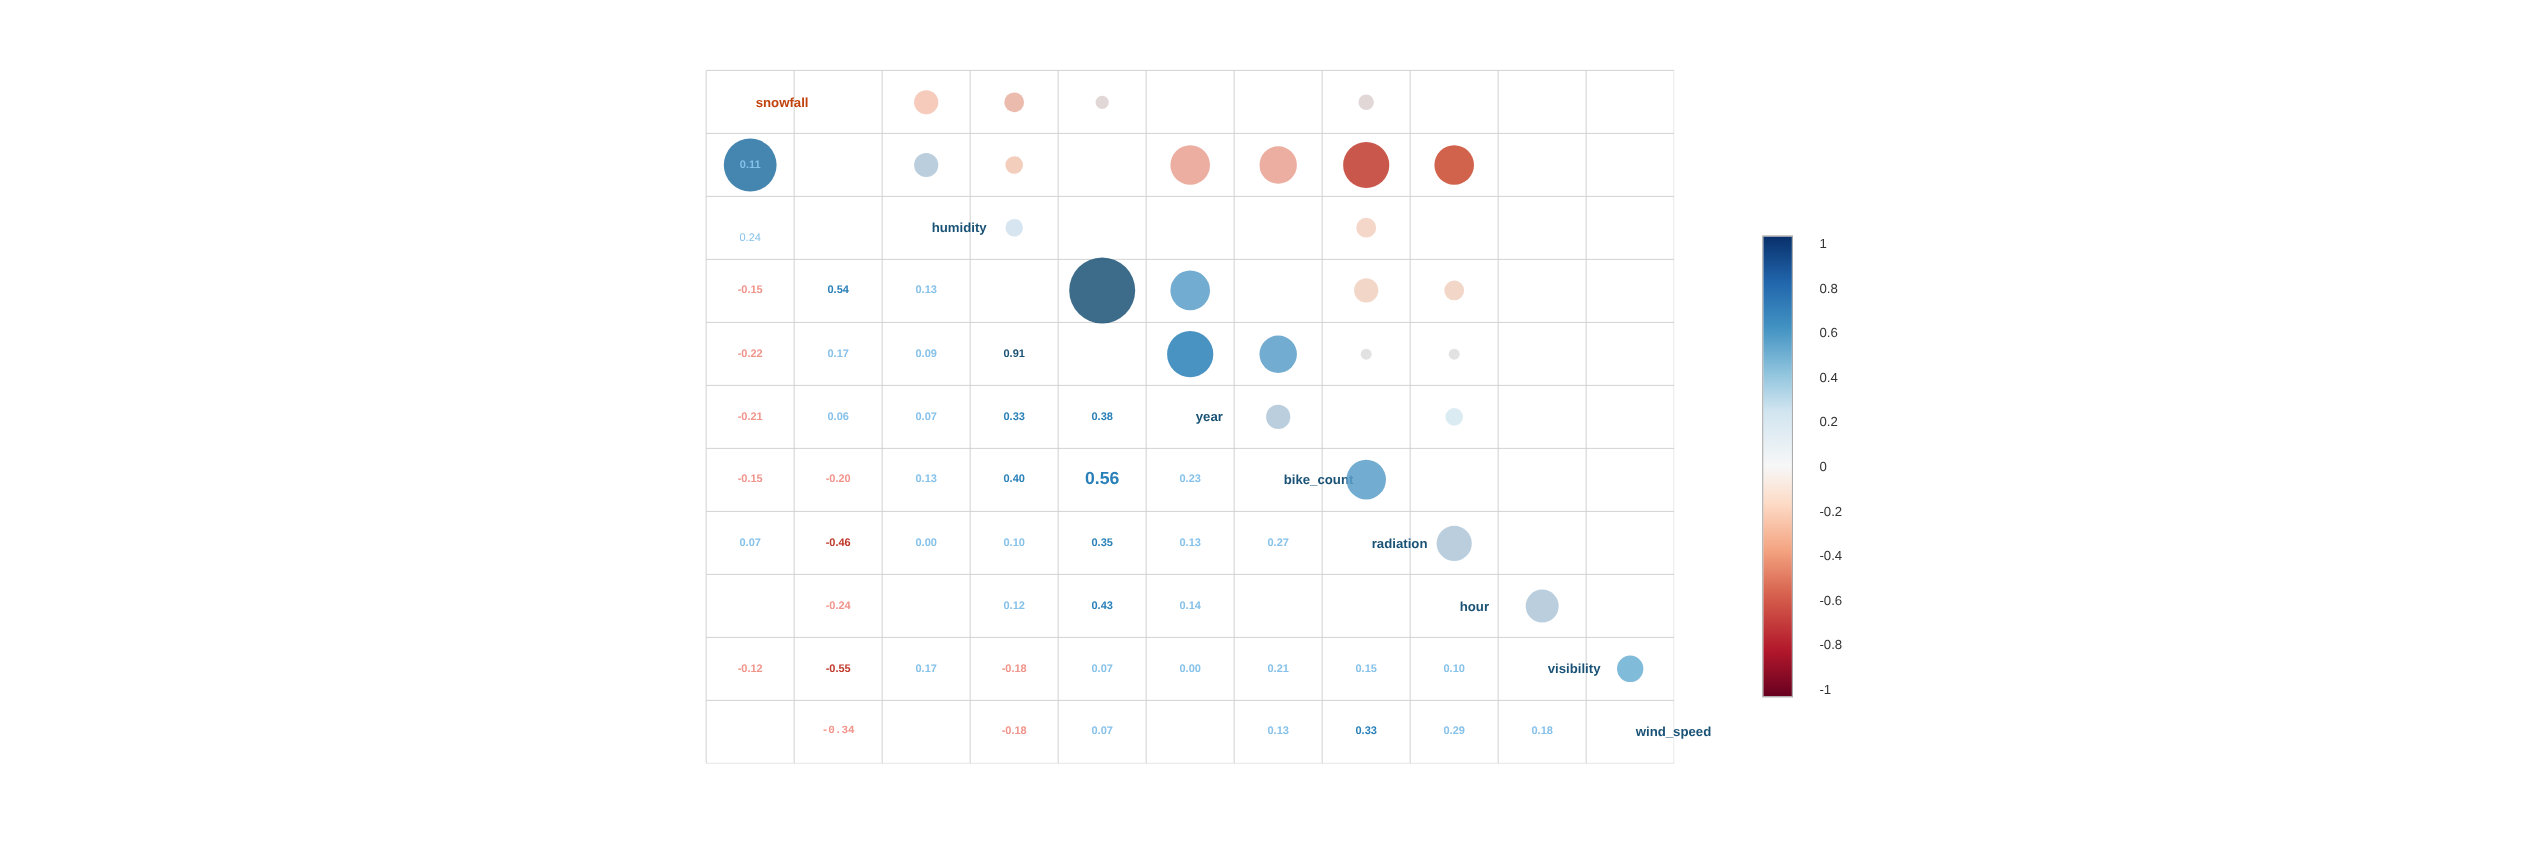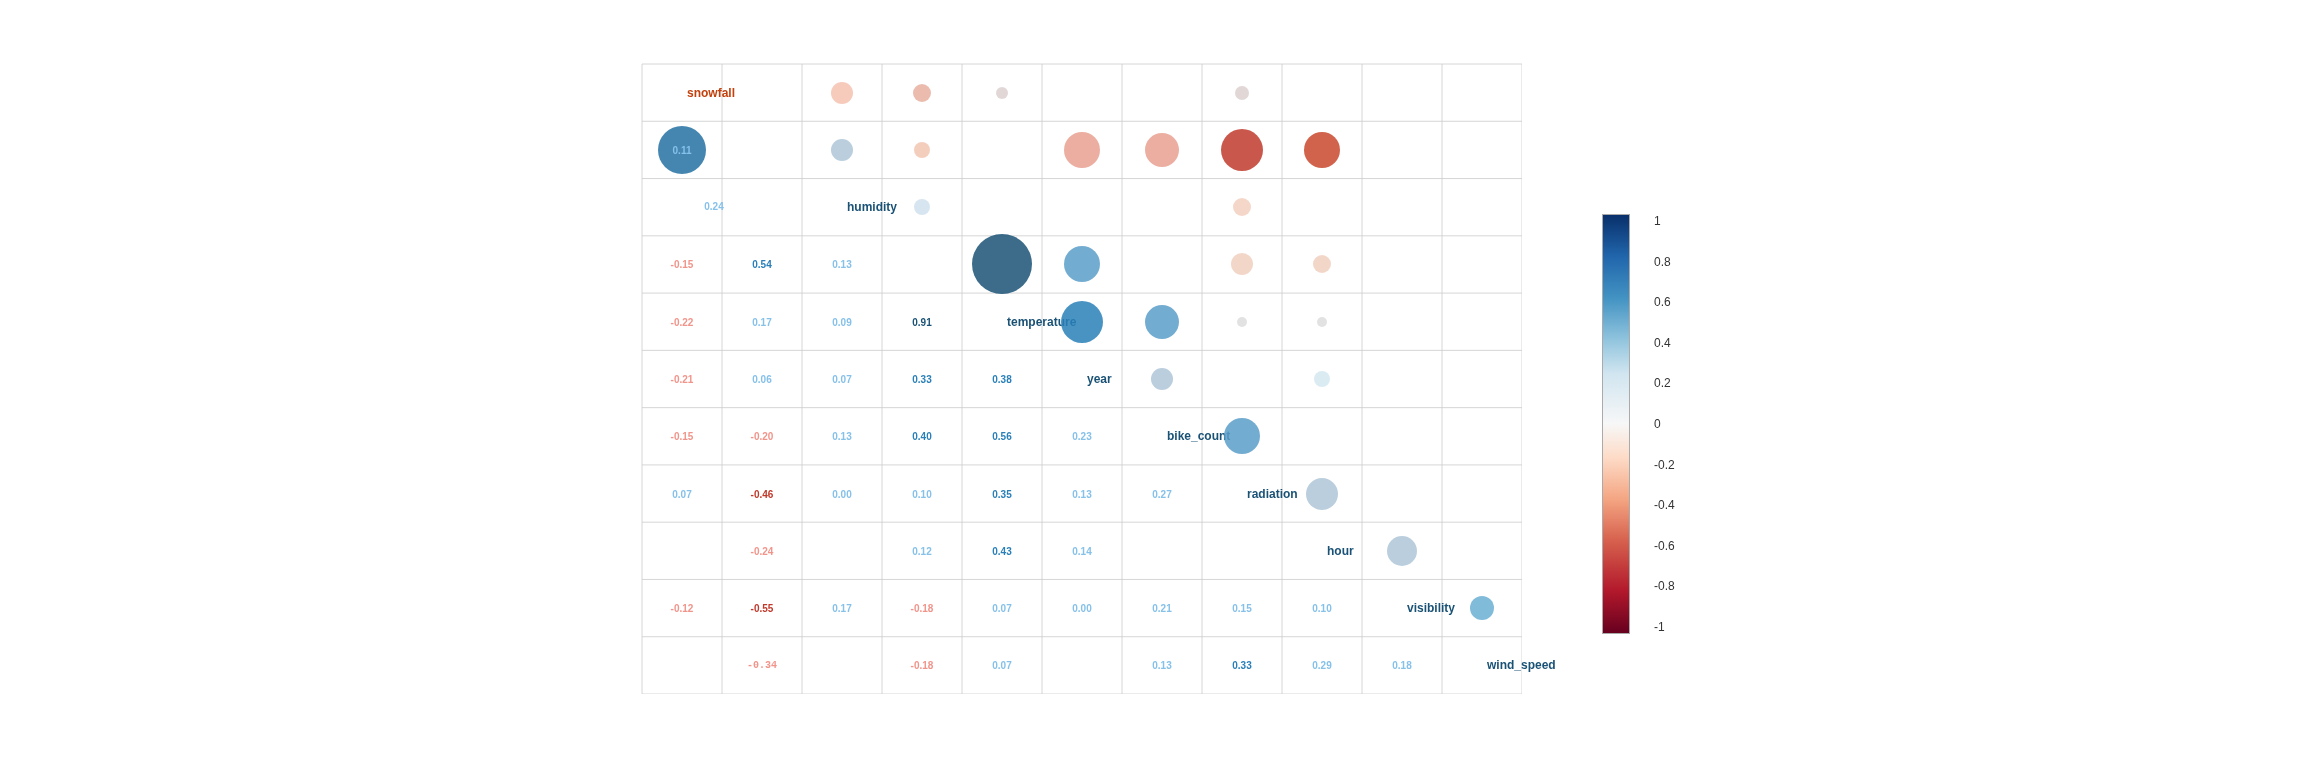--- a/index.html
+++ b/index.html
@@ -142,40 +142,39 @@
             <line x1="40" y1="316.3636363636364" x2="920" y2="316.3636363636364" stroke="#cccccc" stroke-width="0.8"></line>
             <line x1="40" y1="373.6363636363636" x2="920" y2="373.6363636363636" stroke="#cccccc" stroke-width="0.8"></line>
             <line x1="40" y1="430.90909090909093" x2="920" y2="430.90909090909093" stroke="#cccccc" stroke-width="0.8"></line>
             <line x1="40" y1="488.1818181818182" x2="920" y2="488.1818181818182" stroke="#cccccc" stroke-width="0.8"></line>
             <line x1="40" y1="545.4545454545455" x2="920" y2="545.4545454545455" stroke="#cccccc" stroke-width="0.8"></line>
             <line x1="40" y1="602.7272727272727" x2="920" y2="602.7272727272727" stroke="#cccccc" stroke-width="0.8"></line>
             <line x1="40" y1="660" x2="920" y2="660" stroke="#cccccc" stroke-width="0.8"></line>
           </svg>
           <div class="row-label red" style="position: absolute; top: 58.6364px; left: 85px; transform: translateY(-50%); font-size: 12px; font-weight: 600; white-space: nowrap;">snowfall</div>
           <div class="row-label blue" style="position: absolute; top: 173.182px; left: 245px; transform: translateY(-50%); font-size: 12px; font-weight: 600; white-space: nowrap;">humidity</div>
-          <div class="row-label blue" style="position: absolute; top: 287.727px; left: 405px; transform: translateY(-50%); font-size: 12px; font-weight: 600; white-space: nowrap;">temperature</div>
           <div class="row-label blue" style="position: absolute; top: 345px; left: 485px; transform: translateY(-50%); font-size: 12px; font-weight: 600; white-space: nowrap;">year</div>
           <div class="row-label blue" style="position: absolute; top: 402.273px; left: 565px; transform: translateY(-50%); font-size: 12px; font-weight: 600; white-space: nowrap;">bike_count</div>
           <div class="row-label blue" style="position: absolute; top: 459.545px; left: 645px; transform: translateY(-50%); font-size: 12px; font-weight: 600; white-space: nowrap;">radiation</div>
           <div class="row-label blue" style="position: absolute; top: 516.818px; left: 725px; transform: translateY(-50%); font-size: 12px; font-weight: 600; white-space: nowrap;">hour</div>
           <div class="row-label blue" style="position: absolute; top: 574.091px; left: 805px; transform: translateY(-50%); font-size: 12px; font-weight: 600; white-space: nowrap;">visibility</div>
           <div class="row-label blue" style="position: absolute; top: 631.364px; left: 885px; transform: translateY(-50%); font-size: 12px; font-weight: 600; white-space: nowrap;">wind_speed</div>
           <div class="dot" style="width: 22px; height: 22px; background-color: rgb(244, 194, 176); left: 240px; top: 58.6364px; opacity: 0.85;"></div>
           <div class="dot" style="width: 18px; height: 18px; background-color: rgb(232, 176, 160); left: 320px; top: 58.6364px; opacity: 0.85;"></div>
           <div class="dot" style="width: 12px; height: 12px; background-color: rgb(221, 208, 208); left: 400px; top: 58.6364px; opacity: 0.85;"></div>
           <div class="dot" style="width: 14px; height: 14px; background-color: rgb(221, 208, 208); left: 640px; top: 58.6364px; opacity: 0.85;"></div>
           <div class="dot" style="width: 48px; height: 48px; background-color: rgb(36, 113, 163); left: 80px; top: 115.909px; opacity: 0.85;"></div>
           <div class="corr-val pos-weak" style="position: absolute; left: 80px; top: 115.909px; transform: translate(-50%, -50%); font-size: 10px; font-weight: 600;">0.11</div>
           <div class="dot" style="width: 22px; height: 22px; background-color: rgb(174, 198, 216); left: 240px; top: 115.909px; opacity: 0.85;"></div>
           <div class="dot" style="width: 16px; height: 16px; background-color: rgb(242, 197, 176); left: 320px; top: 115.909px; opacity: 0.85;"></div>
           <div class="dot" style="width: 36px; height: 36px; background-color: rgb(232, 160, 144); left: 480px; top: 115.909px; opacity: 0.85;"></div>
           <div class="dot" style="width: 34px; height: 34px; background-color: rgb(232, 160, 144); left: 560px; top: 115.909px; opacity: 0.85;"></div>
           <div class="dot" style="width: 42px; height: 42px; background-color: rgb(192, 57, 43); left: 640px; top: 115.909px; opacity: 0.85;"></div>
           <div class="dot" style="width: 36px; height: 36px; background-color: rgb(201, 71, 43); left: 720px; top: 115.909px; opacity: 0.85;"></div>
-          <div class="corr-val pos-weak" style="position: absolute; left: 80px; top: 172px; transform: translate(-50%, -50%); font-size: 10px; font-weight: 700; margin-left: 32px;">0.24</div>
+          <div class="corr-val pos-weak" style="position: absolute; left: 80px; top: 183px; transform: translate(-50%, -50%); font-size: 10px; font-weight: 400;">0.24</div>
           <div class="dot" style="width: 16px; height: 16px; background-color: rgb(208, 224, 238); left: 320px; top: 173.182px; opacity: 0.85;"></div>
           <div class="dot" style="width: 18px; height: 18px; background-color: rgb(242, 208, 192); left: 640px; top: 173.182px; opacity: 0.85;"></div>
           <div class="corr-val neg-weak" style="position: absolute; left: 80px; top: 230.455px; transform: translate(-50%, -50%); font-size: 10px; font-weight: 600;">-0.15</div>
           <div class="corr-val pos-med" style="position: absolute; left: 160px; top: 230.455px; transform: translate(-50%, -50%); font-size: 10px; font-weight: 600;">0.54</div>
           <div class="corr-val pos-weak" style="position: absolute; left: 240px; top: 230.455px; transform: translate(-50%, -50%); font-size: 10px; font-weight: 600;">0.13</div>
           <div class="dot" style="width: 60px; height: 60px; background-color: rgb(26, 82, 118); left: 400px; top: 230.455px; opacity: 0.85;"></div>
           <div class="dot" style="width: 36px; height: 36px; background-color: rgb(91, 158, 201); left: 480px; top: 230.455px; opacity: 0.85;"></div>
           <div class="dot" style="width: 22px; height: 22px; background-color: rgb(240, 208, 192); left: 640px; top: 230.455px; opacity: 0.85;"></div>
           <div class="dot" style="width: 18px; height: 18px; background-color: rgb(240, 208, 192); left: 720px; top: 230.455px; opacity: 0.85;"></div>
           <div class="corr-val neg-weak" style="position: absolute; left: 80px; top: 287.727px; transform: translate(-50%, -50%); font-size: 10px; font-weight: 600;">-0.22</div>
@@ -190,21 +189,21 @@
           <div class="corr-val pos-weak" style="position: absolute; left: 160px; top: 345px; transform: translate(-50%, -50%); font-size: 10px; font-weight: 600;">0.06</div>
           <div class="corr-val pos-weak" style="position: absolute; left: 240px; top: 345px; transform: translate(-50%, -50%); font-size: 10px; font-weight: 600;">0.07</div>
           <div class="corr-val pos-med" style="position: absolute; left: 320px; top: 345px; transform: translate(-50%, -50%); font-size: 10px; font-weight: 600;">0.33</div>
           <div class="corr-val pos-med" style="position: absolute; left: 400px; top: 345px; transform: translate(-50%, -50%); font-size: 10px; font-weight: 600;">0.38</div>
           <div class="dot" style="width: 22px; height: 22px; background-color: rgb(174, 198, 216); left: 560px; top: 345px; opacity: 0.85;"></div>
           <div class="dot" style="width: 16px; height: 16px; background-color: rgb(213, 232, 240); left: 720px; top: 345px; opacity: 0.85;"></div>
           <div class="corr-val neg-weak" style="position: absolute; left: 80px; top: 402.273px; transform: translate(-50%, -50%); font-size: 10px; font-weight: 600;">-0.15</div>
           <div class="corr-val neg-weak" style="position: absolute; left: 160px; top: 402.273px; transform: translate(-50%, -50%); font-size: 10px; font-weight: 600;">-0.20</div>
           <div class="corr-val pos-weak" style="position: absolute; left: 240px; top: 402.273px; transform: translate(-50%, -50%); font-size: 10px; font-weight: 600;">0.13</div>
           <div class="corr-val pos-med" style="position: absolute; left: 320px; top: 402.273px; transform: translate(-50%, -50%); font-size: 10px; font-weight: 600;">0.40</div>
-          <div class="corr-val pos-med" style="position: absolute; left: 400px; top: 402.273px; transform: translate(-50%, -50%); font-size: 10px; font-weight: 600;">0.56</div>
+          <div class="corr-val pos-med" style="position: absolute; left: 400px; top: 402.273px; transform: translate(-50%, -50%); font-size: 16px; font-weight: 600;">0.56</div>
           <div class="corr-val pos-weak" style="position: absolute; left: 480px; top: 402.273px; transform: translate(-50%, -50%); font-size: 10px; font-weight: 600;">0.23</div>
           <div class="dot" style="width: 36px; height: 36px; background-color: rgb(91, 158, 201); left: 640px; top: 402.273px; opacity: 0.85;"></div>
           <div class="corr-val pos-weak" style="position: absolute; left: 80px; top: 459.545px; transform: translate(-50%, -50%); font-size: 10px; font-weight: 600;">0.07</div>
           <div class="corr-val neg-med" style="position: absolute; left: 160px; top: 459.545px; transform: translate(-50%, -50%); font-size: 10px; font-weight: 600;">-0.46</div>
           <div class="corr-val pos-weak" style="position: absolute; left: 240px; top: 459.545px; transform: translate(-50%, -50%); font-size: 10px; font-weight: 600;">0.00</div>
           <div class="corr-val pos-weak" style="position: absolute; left: 320px; top: 459.545px; transform: translate(-50%, -50%); font-size: 10px; font-weight: 600;">0.10</div>
           <div class="corr-val pos-med" style="position: absolute; left: 400px; top: 459.545px; transform: translate(-50%, -50%); font-size: 10px; font-weight: 600;">0.35</div>
           <div class="corr-val pos-weak" style="position: absolute; left: 480px; top: 459.545px; transform: translate(-50%, -50%); font-size: 10px; font-weight: 600;">0.13</div>
           <div class="corr-val pos-weak" style="position: absolute; left: 560px; top: 459.545px; transform: translate(-50%, -50%); font-size: 10px; font-weight: 600;">0.27</div>
           <div class="dot" style="width: 32px; height: 32px; background-color: rgb(174, 198, 216); left: 720px; top: 459.545px; opacity: 0.85;"></div>

